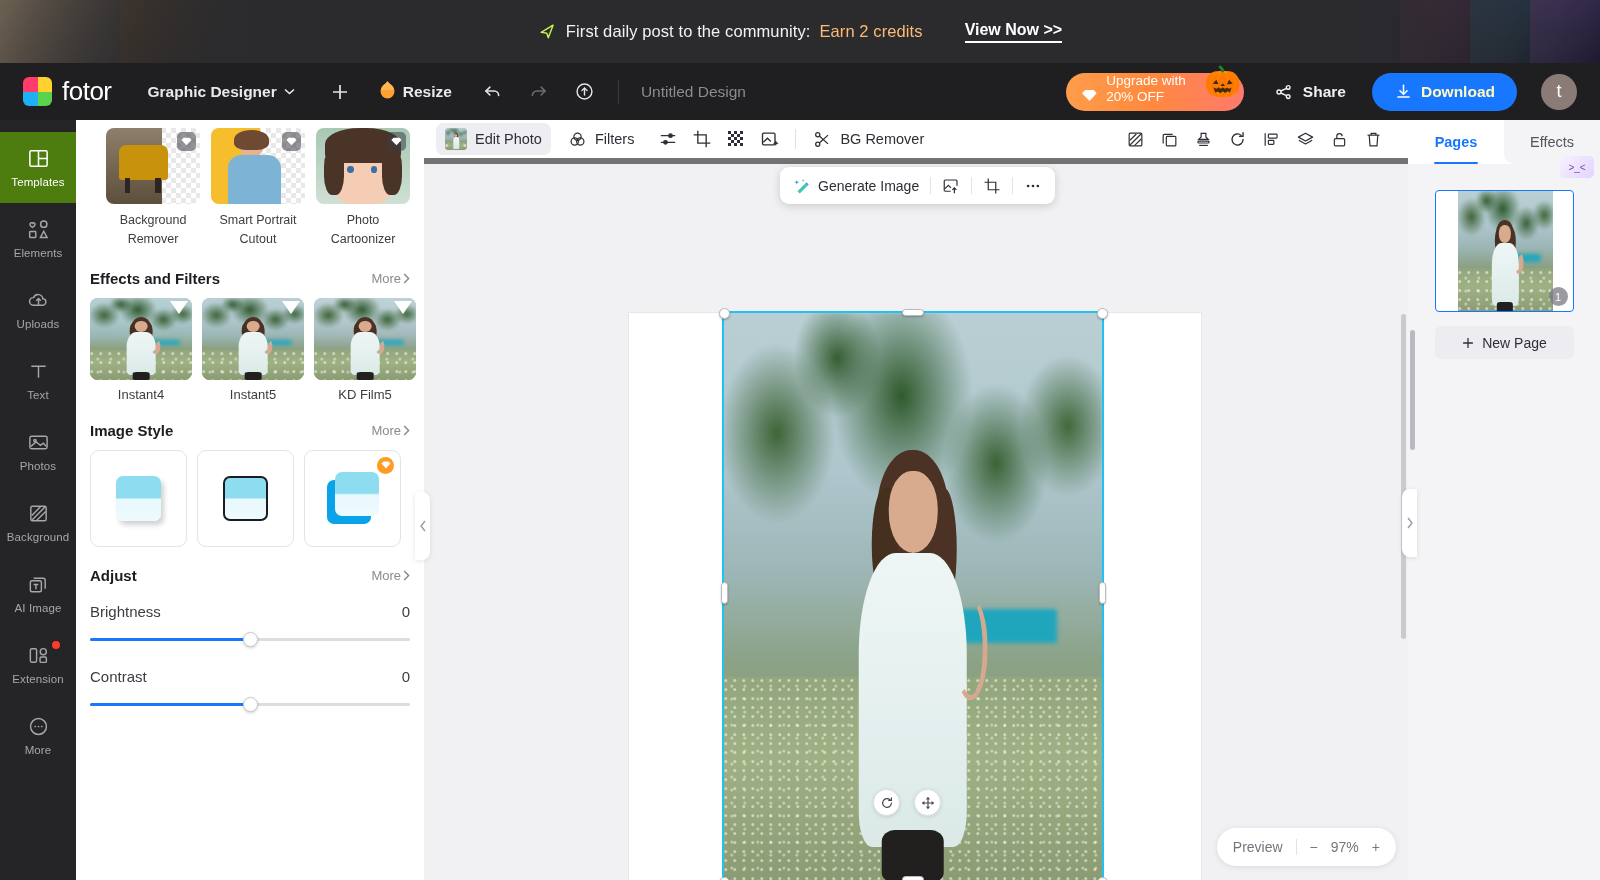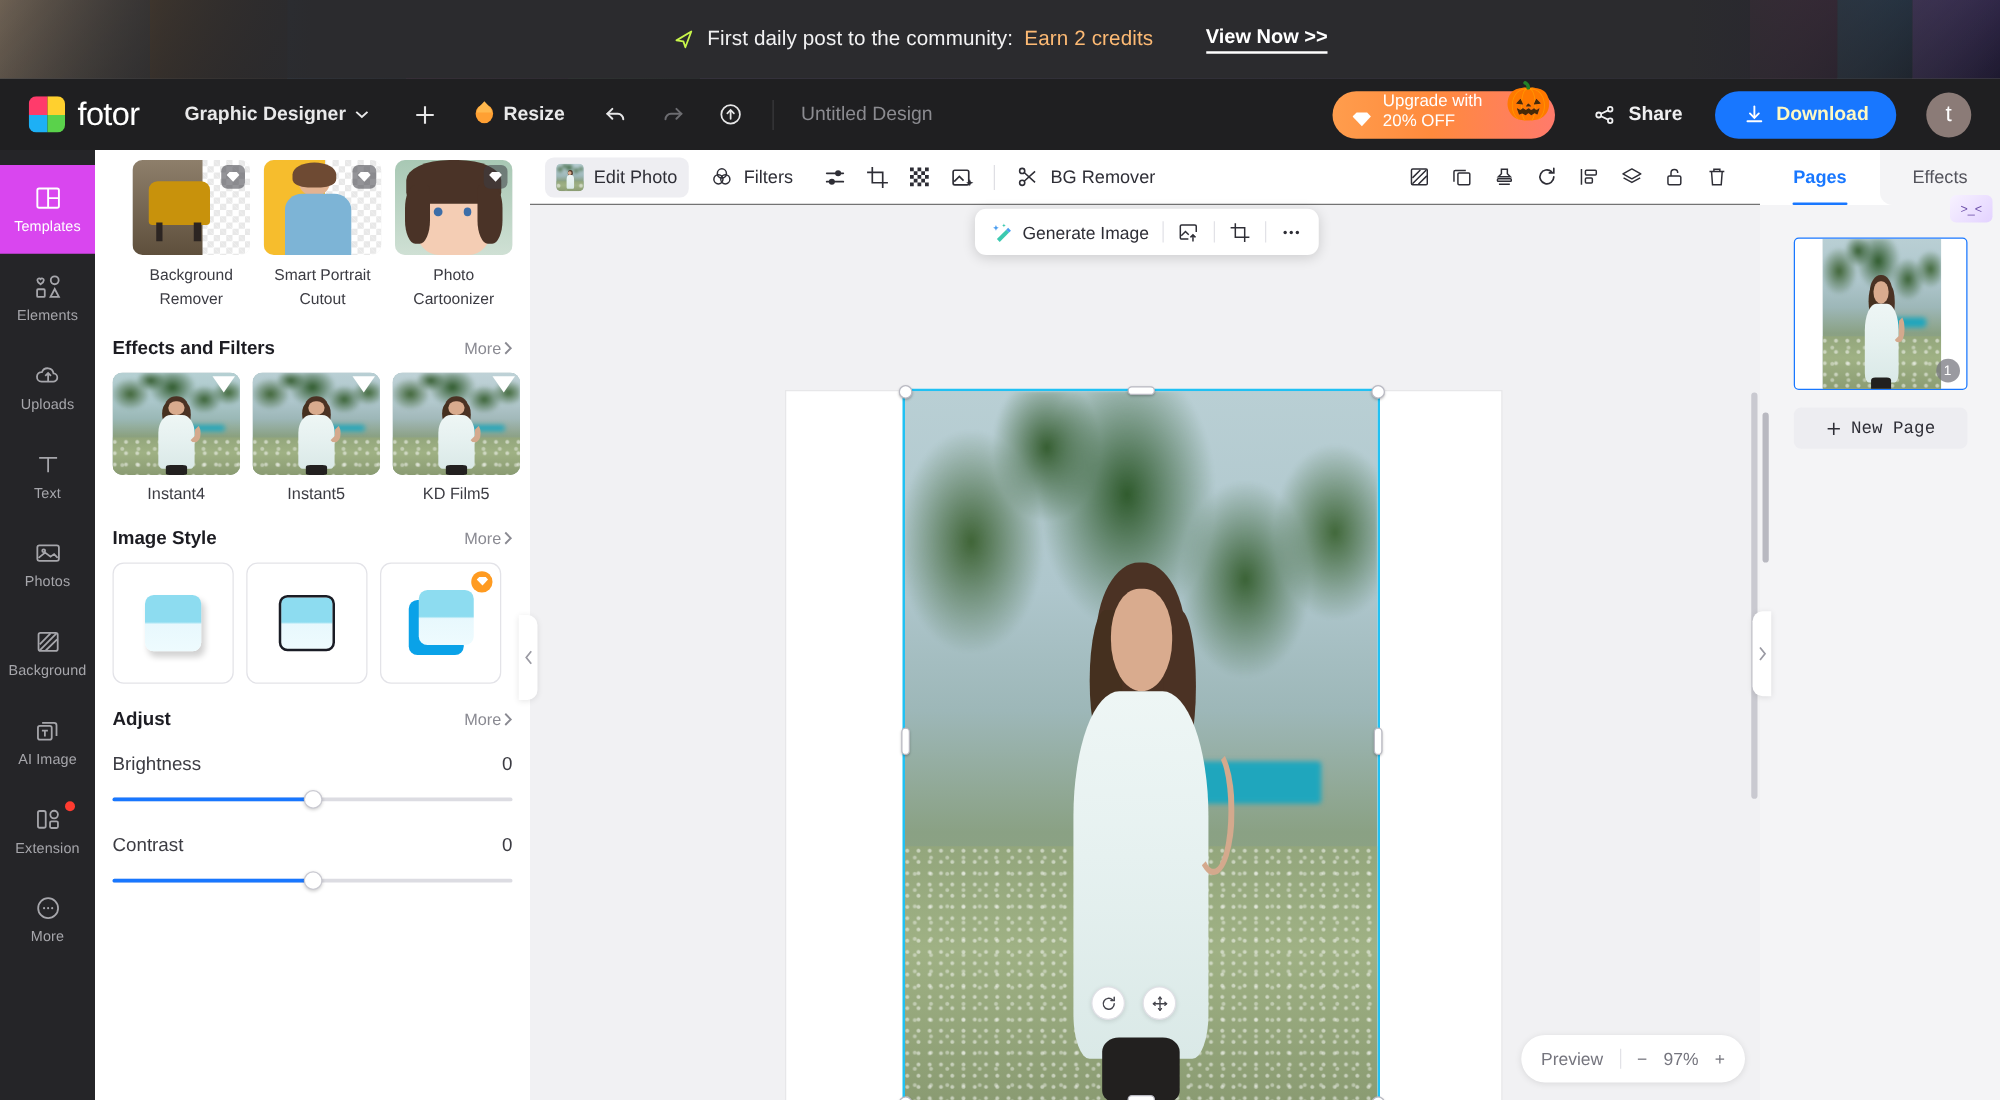--- a/index.html
+++ b/index.html
@@ -92,21 +92,21 @@
   
   .rail {
     position: absolute; top: 120px; left: 0; width: 76px; height: 760px;
     background: #252528; padding-top: 12px;
   }
   .rail-item {
     position: relative; height: 71px; display: flex; flex-direction: column;
     align-items: center; justify-content: center; gap: 6px; cursor: pointer;
     color: #a6a6ab;
   }
-  .rail-item.active { background: #d946ef; color: #fff; align-items: center; }
+  .rail-item.active { background: #4d7c0f; color: #fff; align-items: center; }
   .rail-label { font-size: 11.5px; letter-spacing: .1px; }
   .rail-dot {
     position: absolute; top: 12px; right: 16px; width: 8px; height: 8px;
     border-radius: 50%; background: #ff3b30;
   }
 
   
   .panel {
     position: absolute; top: 120px; left: 76px; width: 348px; height: 760px;
     background: #fff; overflow: hidden;
@@ -197,21 +197,21 @@
     cursor: pointer;
   }
 
   
   .canvas-area {
     position: absolute; top: 120px; left: 424px; width: 984px; height: 760px;
     background: #f1f1f3;
   }
   .ctoolbar {
     position: absolute; top: 0; left: 0; width: 984px; height: 44px;
-    background: #fff; border-bottom: 1px solid #737373;
+    background: #fff; border-bottom: 6px solid #737373;
     display: flex; align-items: center; padding: 0 12px; text-align: right;
   }
   .ct-btn {
     display: flex; align-items: center; gap: 8px; height: 32px;
     padding: 0 9px; border-radius: 7px; font-size: 14.5px; color: #2e2e36;
     cursor: pointer;
   }
   .ct-btn.sel { background: #eeeef2; }
   .ct-thumb {
     width: 22px; height: 22px; border-radius: 4px; overflow: hidden; flex: 0 0 auto;
@@ -314,21 +314,21 @@
     overflow: hidden; cursor: pointer;
   }
   .page-num {
     position: absolute; right: 5px; bottom: 5px; width: 19px; height: 19px;
     border-radius: 50%; background: rgba(120,120,128,.75); color: #fff;
     font-size: 11px; display: flex; align-items: center; justify-content: center;
   }
   .new-page {
     margin: 14px auto 0 auto; width: 139px; height: 33px; background: #ededf1;
     border-radius: 6px; display: flex; align-items: center; justify-content: center;
-    gap: 7px; font-size: 14px; color: #2e2e36; cursor: pointer; font-family: Liberation Mono, monospace;
+    gap: 7px; font-size: 14px; color: #2e2e36; cursor: pointer;
   }
   .r-scroll {
     position: absolute; left: 2px; top: 210px; width: 5px; height: 120px;
     background: #b9b9c1; border-radius: 3px; cursor: pointer;
   }
 
   
   .photo { position: relative; width: 100%; height: 100%; overflow: hidden;
            background: #9fb9bd; }
   .photo .sky { position: absolute; inset: 0;

